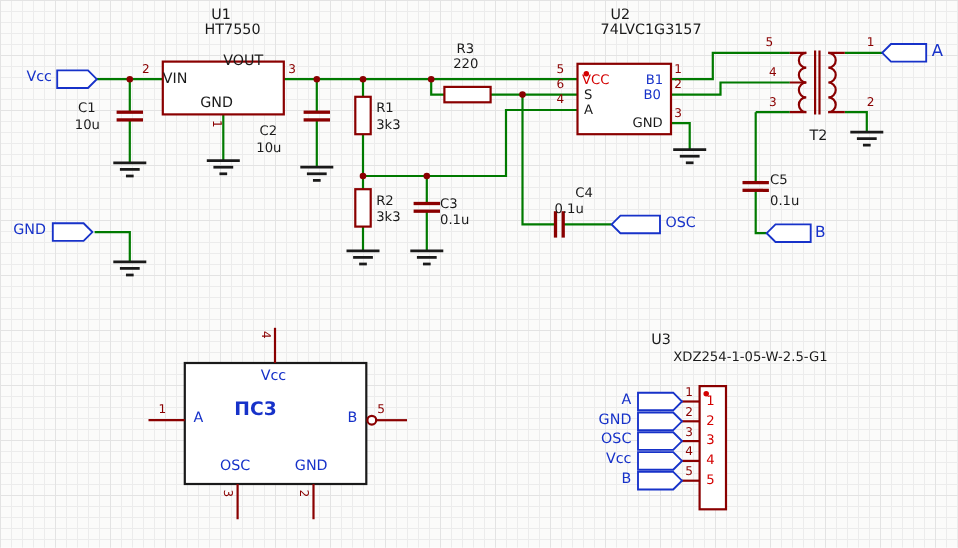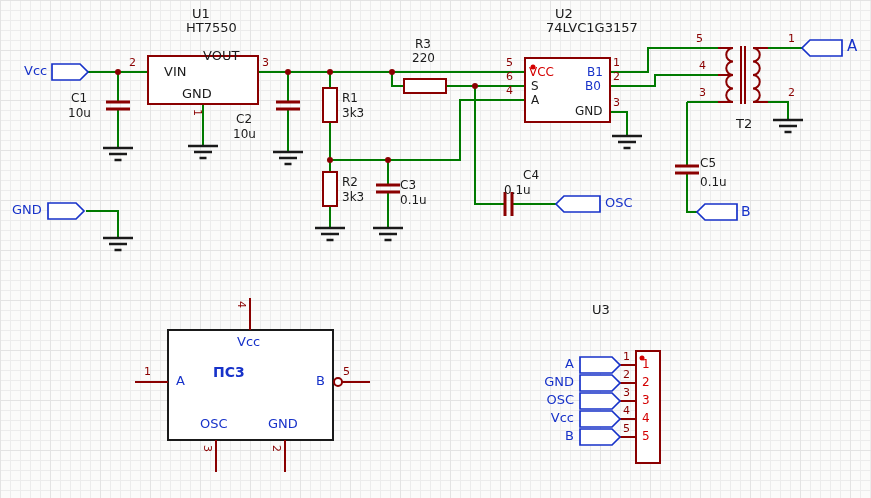--- a/index.html
+++ b/index.html
@@ -28,21 +28,21 @@
   .dot{fill:var(--symbol);}
   .mark{fill:var(--red);}
   .blackbox{fill:#ffffff;stroke:var(--ink);stroke-width:2;}
   .t{position:absolute;font-size:12px;line-height:14px;color:var(--ink);white-space:nowrap;z-index:2;}
   .blue{color:var(--port);}
   .red{color:var(--red);}
   .num{font-size:11px;line-height:12px;color:var(--symbol);}
   .s13{font-size:13px;line-height:15px;}
   .s14{font-size:14px;line-height:16px;}
   .s15{font-size:15px;line-height:17px;}
-  .s17{font-size:14px;line-height:19px;font-weight:bold;}
+  .s17{font-size:17px;line-height:19px;font-weight:bold;}
   .rot{transform:rotate(90deg);transform-origin:0 0;}
   .right{text-align:right;width:56px;}
 </style>
 </head>
 <body>
 
 <div id="canvas">
 
 <svg width="871" height="498" viewBox="0 0 871 498">
 
@@ -200,21 +200,21 @@
 </svg>
 
 <span class="t s13 blue" style="left:24px;top:63px">Vcc</span>
 <span class="t s13 blue" style="left:12px;top:202px">GND</span>
 <span class="t s13 blue" style="left:605px;top:195px">OSC</span>
 <span class="t s15 blue" style="left:847px;top:38px">A</span>
 <span class="t s14 blue" style="left:741px;top:203px">B</span>
 
 <span class="t s13" style="left:192px;top:6px">U1</span>
 <span class="t s13" style="left:186px;top:20px">HT7550</span>
-<span class="t s13" style="left:164px;top:64px">VIN</span>
+<span class="t s13" style="left:148px;top:64px">VIN</span>
 <span class="t s13" style="left:203px;top:48px">VOUT</span>
 <span class="t s13" style="left:182px;top:86px">GND</span>
 <span class="t num" style="left:129px;top:57px">2</span>
 <span class="t num" style="left:262px;top:57px">3</span>
 <span class="t num rot" style="left:203px;top:109px">1</span>
 
 <span class="t" style="left:71px;top:91px">C1</span>
 <span class="t" style="left:68px;top:106px">10u</span>
 <span class="t" style="left:236px;top:112px">C2</span>
 <span class="t" style="left:233px;top:127px">10u</span>
@@ -259,20 +259,21 @@
 <span class="t s13 blue" style="left:316px;top:373px">B</span>
 <span class="t s13 blue" style="left:200px;top:416px">OSC</span>
 <span class="t s13 blue" style="left:268px;top:416px">GND</span>
 <span class="t num rot" style="left:247px;top:301px">4</span>
 <span class="t num" style="left:144px;top:366px">1</span>
 <span class="t num" style="left:343px;top:366px">5</span>
 <span class="t num rot" style="left:213px;top:445px">3</span>
 <span class="t num rot" style="left:282px;top:445px">2</span>
 
 <span class="t s13" style="left:592px;top:302px">U3</span>
+<span class="t" style="left:612px;top:317px">XDZ254-1-05-W-2.5-G1</span>
 <span class="t s13 blue right" style="left:518px;top:356px">A</span>
 <span class="t s13 blue right" style="left:518px;top:374px">GND</span>
 <span class="t s13 blue right" style="left:518px;top:392px">OSC</span>
 <span class="t s13 blue right" style="left:518px;top:410px">Vcc</span>
 <span class="t s13 blue right" style="left:518px;top:428px">B</span>
 <span class="t num blue" style="left:623px;top:351px">1</span>
 <span class="t num blue" style="left:623px;top:369px">2</span>
 <span class="t num blue" style="left:623px;top:387px">3</span>
 <span class="t num blue" style="left:623px;top:405px">4</span>
 <span class="t num blue" style="left:623px;top:423px">5</span>

